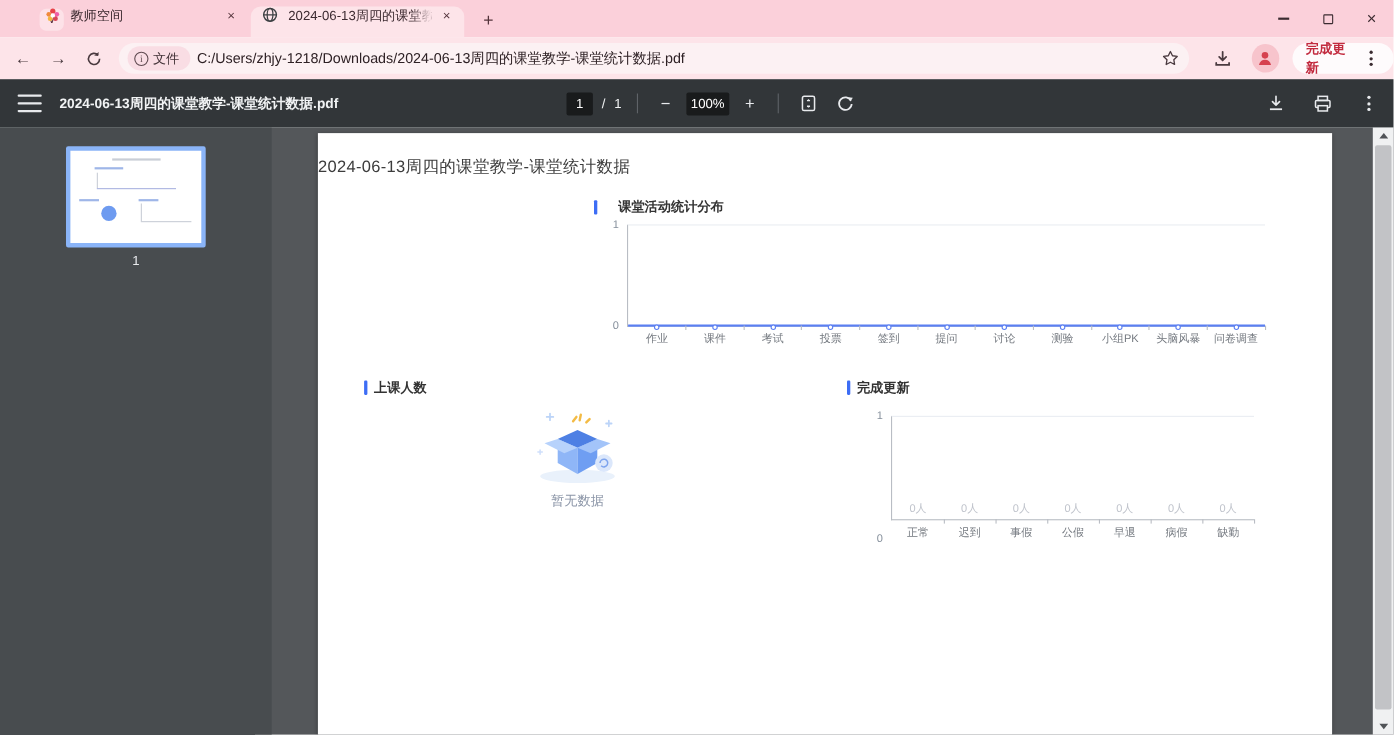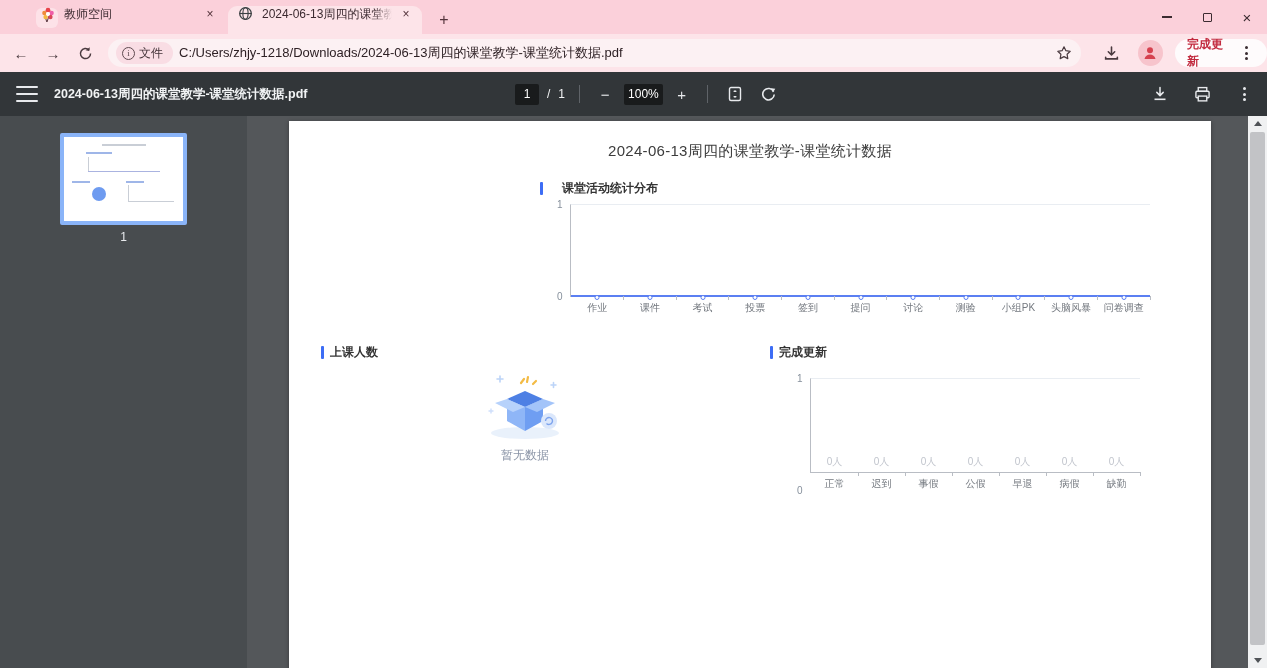--- a/index.html
+++ b/index.html
@@ -62,25 +62,25 @@
   
   .scrollbar { position:absolute; left:1248px; top:0; width:19px; height:552px; background:#f0f1f2; }
   .sb-arrow { position:absolute; left:0; width:19px; height:15px; display:flex; align-items:center; justify-content:center; cursor:pointer; }
   .sb-arrow.up { top:0; } .sb-arrow.down { bottom:0; }
   .tri-up { width:0; height:0; border-left:4px solid transparent; border-right:4px solid transparent; border-bottom:5px solid #505357; }
   .tri-down { width:0; height:0; border-left:4px solid transparent; border-right:4px solid transparent; border-top:5px solid #505357; }
   .sb-thumb { position:absolute; left:2px; top:16px; width:15px; height:513px; background:#c2c3c6; border-radius:2px; cursor:grab; }
 
   
   .page { position:absolute; left:42px; top:5px; width:922px; height:560px; background:#fff; box-shadow:0 1px 4px rgba(0,0,0,.35); }
-  .doc-title { position:absolute; left:0; top:21px; width:922px; text-align:center; font-size:15px; font-weight:500; color:#3c3c3c; letter-spacing:.3px; }
+  .doc-title { position:absolute; left:0; top:21px; width:922px; text-align:left; font-size:15px; font-weight:500; color:#3c3c3c; letter-spacing:.3px; }
   .sec-head { position:absolute; display:flex; align-items:center; gap:6px; font-size:12px; font-weight:bold; color:#333; }
   .sec-bar { width:3px; height:13px; background:#3d6df5; border-radius:1px; }
   .sec-activity { left:251px; top:59px;gap:19px; }
-  .sec-count { left:20px; top:223px;padding-left:12px; }
+  .sec-count { left:30px; top:223px;padding-left:12px; }
   .sec-rate { left:481px; top:223px; }
 
   
   .ytick { position:absolute; font-size:10px; color:#86909c; }
   .plot { position:absolute; border-top:1px solid #e9edf2; border-left:1px solid #b9bdc4; border-bottom:1px solid #b9bdc4; }
   .plot1 { left:281px; top:83px; width:580px; height:93px; }
   .plot2 { left:521px; top:257px; width:330px; height:95px; }
   .blue-line { position:absolute; left:0; right:0; bottom:-1px; height:2px; background:#5b7ff2; }
   .cells { position:absolute; left:0; top:0; width:100%; height:100%; display:flex;justify-content:space-between; }
   .cell { position:relative; flex:1 1 0; }

